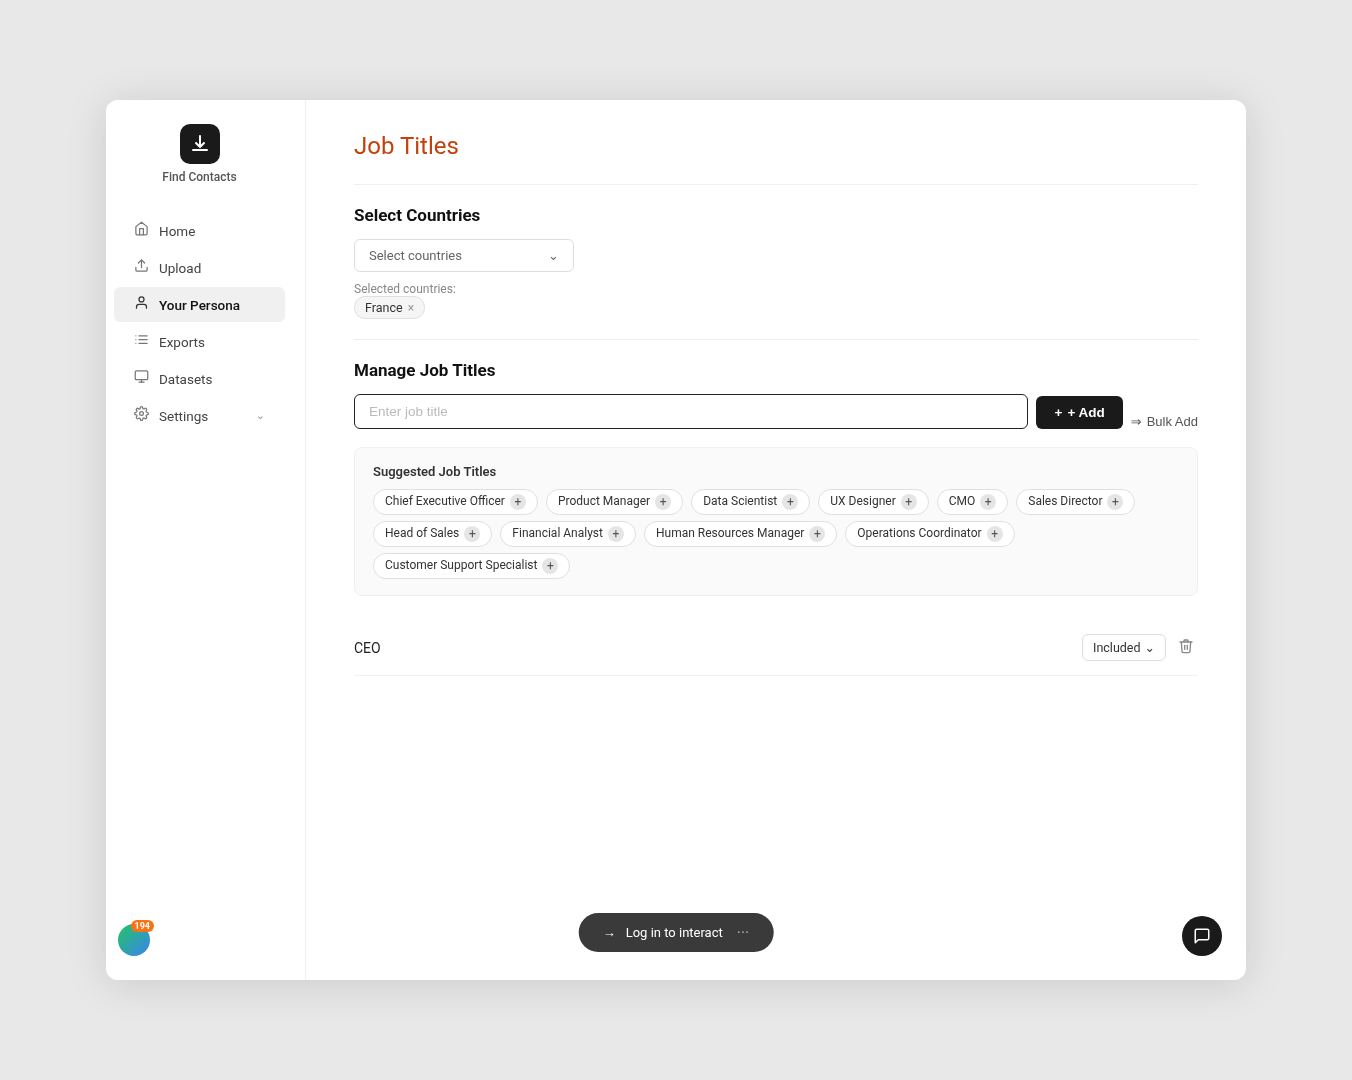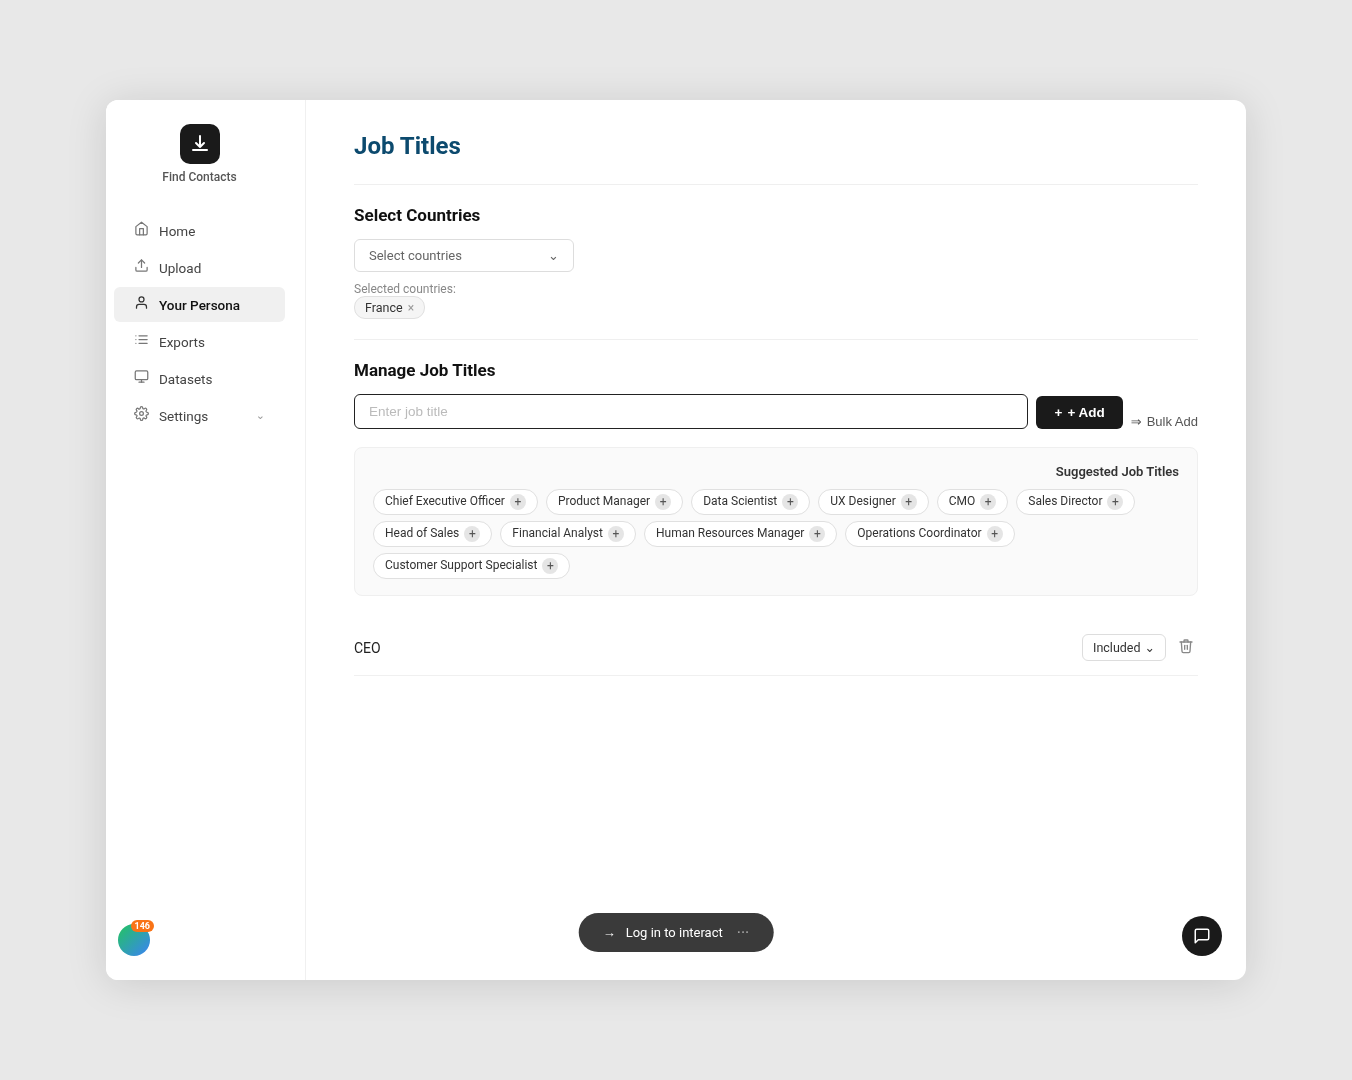--- a/index.html
+++ b/index.html
@@ -102,22 +102,22 @@
       font-weight: 700;
     }
     
     .main {
       flex: 1;
       padding: 32px 48px;
       overflow-y: auto;
     }
     .page-title {
       font-size: 24px;
-      font-weight: 700;
-      color: #0c4a6e;
+      font-weight: 400;
+      color: #c2410c;
       margin-bottom: 24px;
     }
     .divider {
       border: none;
       border-top: 1px solid #efefef;
       margin: 20px 0;
     }
     
     .section-title {
       font-size: 17px;
@@ -205,21 +205,20 @@
       border: 1px solid #efefef;
       border-radius: 8px;
       padding: 16px 18px;
       margin-bottom: 24px;
     }
     .suggested-title {
       font-size: 13px;
       font-weight: 600;
       color: #333;
       margin-bottom: 10px;
-      text-align: right;
     }
     .chip-row { display: flex; flex-wrap: wrap; gap: 6px 8px; }
     .chip {
       display: flex;
       align-items: flex-start;
       gap: 5px;
       background: #fff;
       border: 1px solid #e0e0e0;
       border-radius: 20px;
       padding: 4px 11px;
@@ -391,21 +390,21 @@
             <path d="M19.4 15a1.65 1.65 0 0 0 .33 1.82l.06.06a2 2 0 0 1-2.83 2.83l-.06-.06a1.65 1.65 0 0 0-1.82-.33 1.65 1.65 0 0 0-1 1.51V21a2 2 0 0 1-4 0v-.09A1.65 1.65 0 0 0 9 19.4a1.65 1.65 0 0 0-1.82.33l-.06.06a2 2 0 0 1-2.83-2.83l.06-.06A1.65 1.65 0 0 0 4.68 15a1.65 1.65 0 0 0-1.51-1H3a2 2 0 0 1 0-4h.09A1.65 1.65 0 0 0 4.6 9a1.65 1.65 0 0 0-.33-1.82l-.06-.06a2 2 0 0 1 2.83-2.83l.06.06A1.65 1.65 0 0 0 9 4.68a1.65 1.65 0 0 0 1-1.51V3a2 2 0 0 1 4 0v.09a1.65 1.65 0 0 0 1 1.51 1.65 1.65 0 0 0 1.82-.33l.06-.06a2 2 0 0 1 2.83 2.83l-.06.06A1.65 1.65 0 0 0 19.4 9a1.65 1.65 0 0 0 1.51 1H21a2 2 0 0 1 0 4h-.09a1.65 1.65 0 0 0-1.51 1z"></path>
           </svg>
       </span>
       <span class="nav-label">Settings</span>
       <span class="nav-chevron">⌄</span>
     </div>
 
     <div class="sidebar-bottom">
       <div class="avatar-row">
         <div class="avatar-circle">
-          <span class="avatar-badge">146</span>
+          <span class="avatar-badge">194</span>
         </div>
       </div>
     </div>
   </aside>
 
   <main class="main">
     <h1 class="page-title">Job Titles</h1>
     <hr class="divider">
 
     <section>

